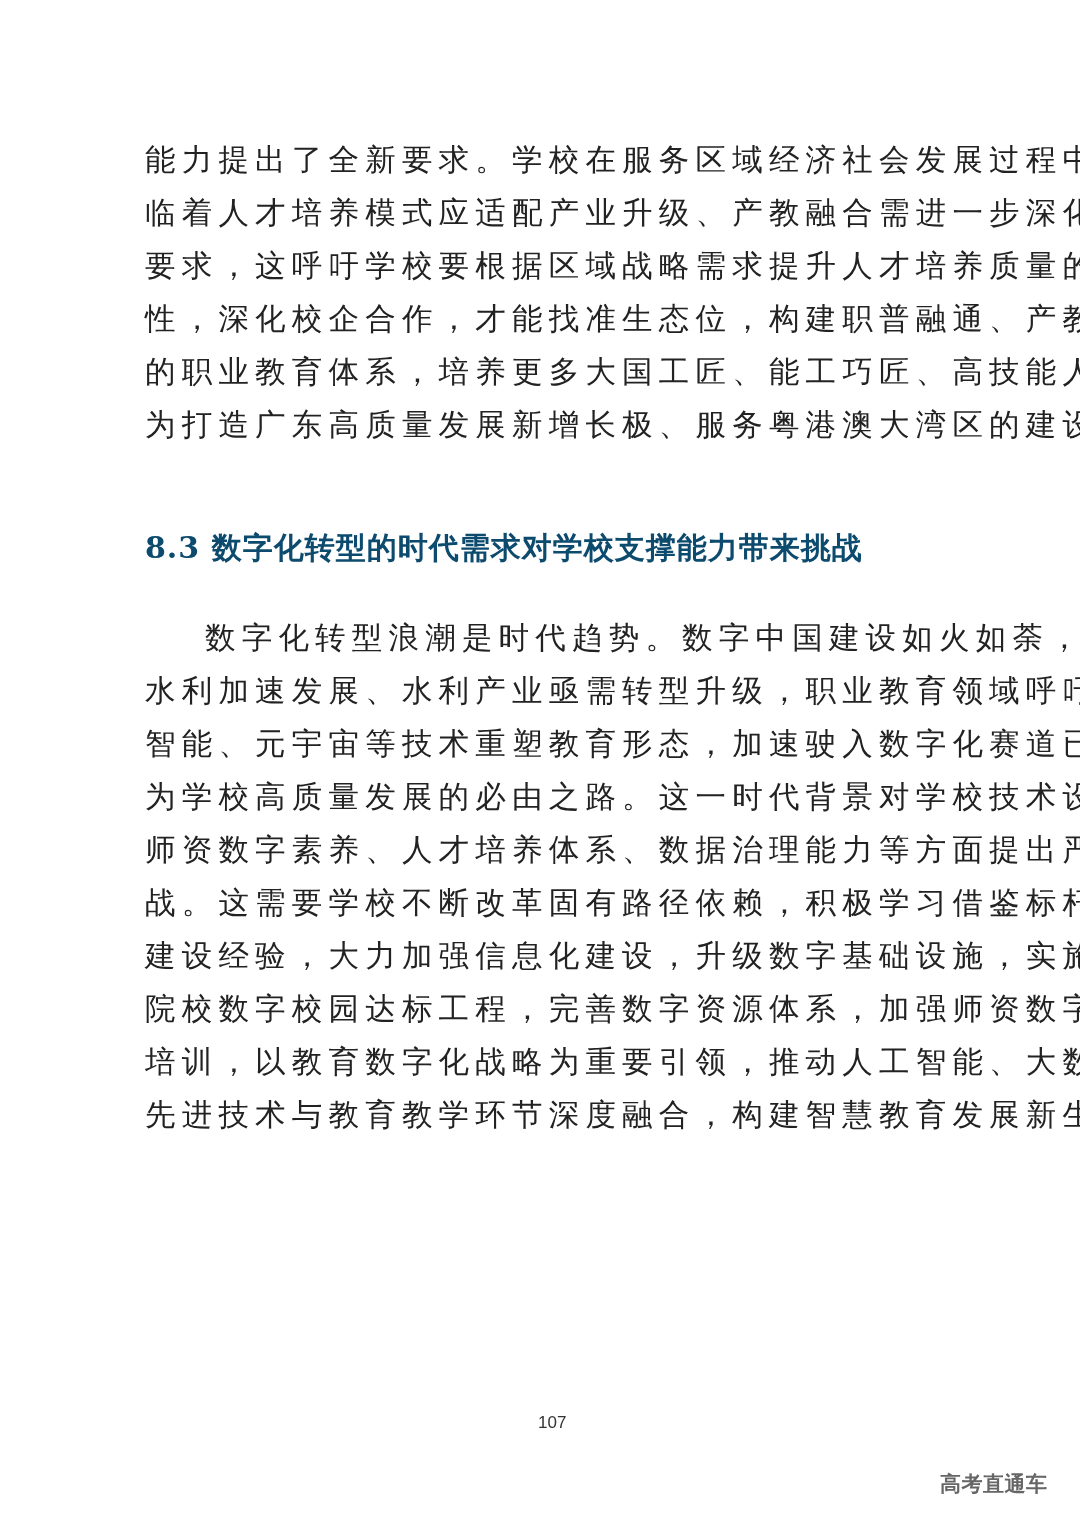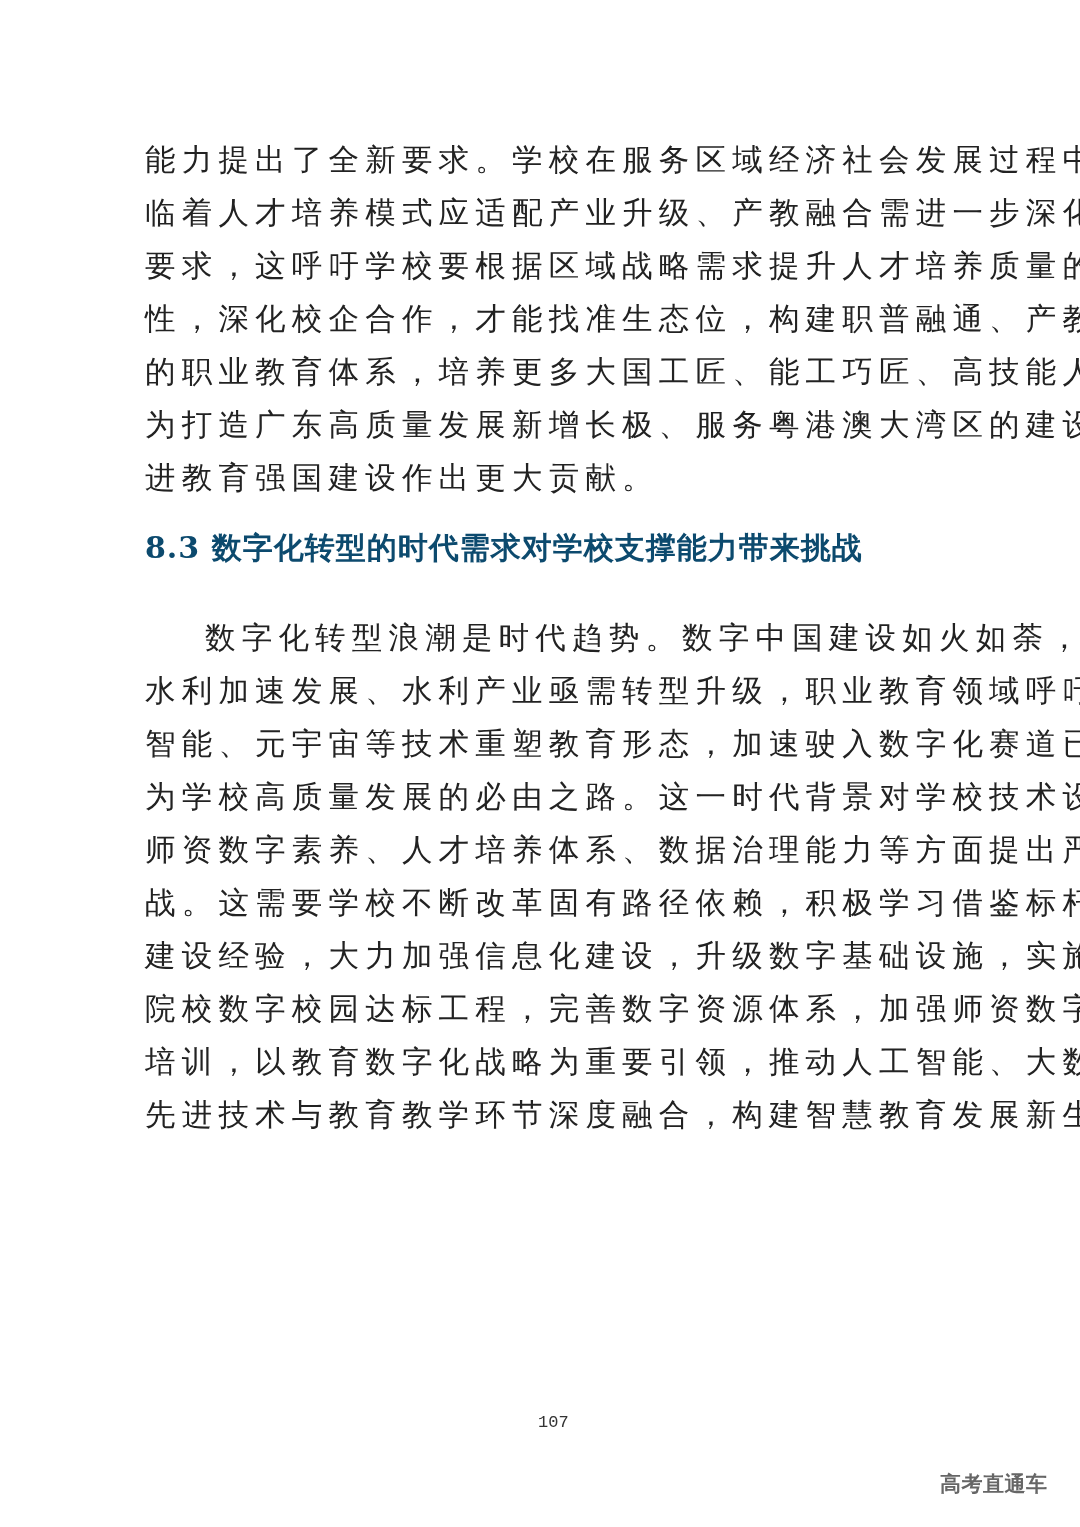--- a/index.html
+++ b/index.html
@@ -1,34 +1,33 @@
 <!DOCTYPE html>
 <html><head>
   <meta charset="utf-8">
   <style>
     html, body { margin: 0; padding: 0; background: #ffffff; }
     body { width: 1080px; height: 1527px; position: relative; overflow: hidden; font-family: "DejaVu Sans", sans-serif; color: #1a1a1a; }
     .page { position: absolute; left: 0; top: 0; width: 1080px; height: 1527px; background: #ffffff; }
     .line { position: absolute; left: 145px; width: 820px; font-size: 30.5px; letter-spacing: 6.2px; white-space: nowrap; line-height: 40px; font-family: "DejaVu Sans", sans-serif; font-weight: normal; color: #222; }
     .heading { position: absolute; left: 145px; top: 528px; font-size: 30px; font-weight: bold; font-family: "DejaVu Serif", serif; color: #0c4a6e; white-space: nowrap; letter-spacing: 1px; line-height: 40px; }
-    .pagenum { position: absolute; left: 538px; top: 1413px; font-family: Liberation Mono, monospace; font-size: 17px; color: #333; }
+    .pagenum { position: absolute; left: 538px; top: 1413px; font-family: Liberation Sans, sans-serif; font-size: 17px; color: #333; }
     .watermark { position: absolute; left: 940px; top: 1470px; font-family: "DejaVu Sans", sans-serif; font-size: 21px; color: #666; letter-spacing: 0.5px; font-weight: bold; }
   </style>
 </head>
 <body>
 
 <div class="page">
 
   <div class="line" style="top:140px">能力提出了全新要求。学校在服务区域经济社会发展过程中，面</div>
   <div class="line" style="top:193px">临着人才培养模式应适配产业升级、产教融合需进一步深化等新</div>
   <div class="line" style="top:246px">要求，这呼吁学校要根据区域战略需求提升人才培养质量的适配</div>
   <div class="line" style="top:299px">性，深化校企合作，才能找准生态位，构建职普融通、产教融合</div>
   <div class="line" style="top:352px">的职业教育体系，培养更多大国工匠、能工巧匠、高技能人才，</div>
   <div class="line" style="top:405px">为打造广东高质量发展新增长极、服务粤港澳大湾区的建设、推</div>
-  <div class="line" style="top:458px">进教育强国建设作出更大贡献。</div>
 
   <div class="heading">8.3 数字化转型的时代需求对学校支撑能力带来挑战</div>
 
   <div class="line" style="top:618px; left:205px">数字化转型浪潮是时代趋势。数字中国建设如火如荼，智慧</div>
   <div class="line" style="top:671px">水利加速发展、水利产业亟需转型升级，职业教育领域呼吁人工</div>
   <div class="line" style="top:724px">智能、元宇宙等技术重塑教育形态，加速驶入数字化赛道已然成</div>
   <div class="line" style="top:777px">为学校高质量发展的必由之路。这一时代背景对学校技术设施、</div>
   <div class="line" style="top:830px">师资数字素养、人才培养体系、数据治理能力等方面提出严峻挑</div>
   <div class="line" style="top:883px">战。这需要学校不断改革固有路径依赖，积极学习借鉴标杆院校</div>
   <div class="line" style="top:936px">建设经验，大力加强信息化建设，升级数字基础设施，实施职业</div>

